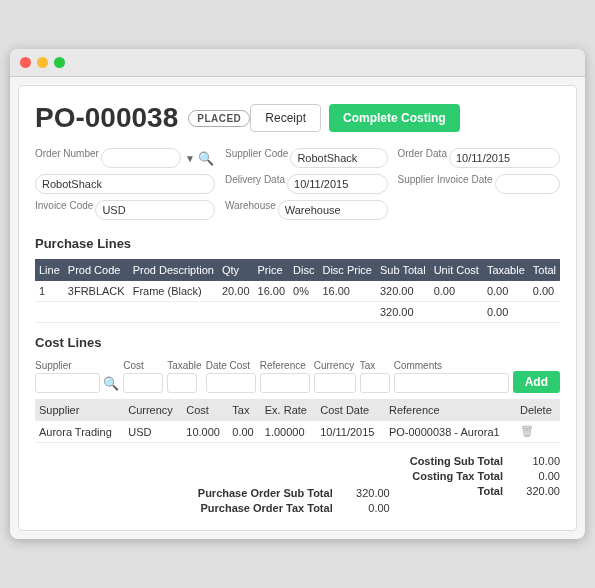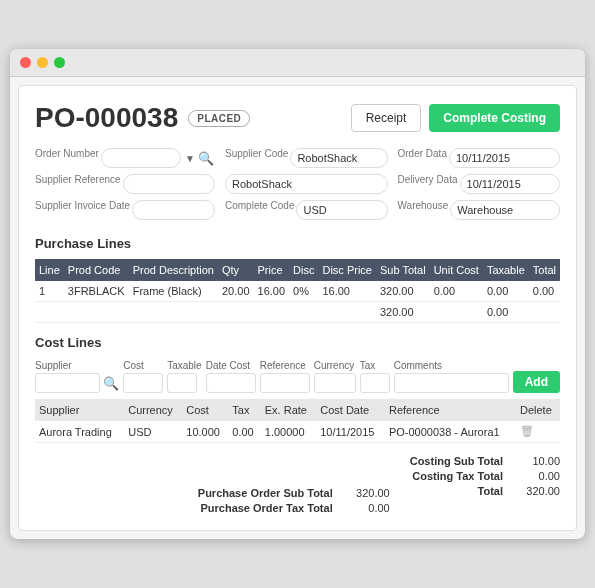--- a/index.html
+++ b/index.html
@@ -38,21 +38,21 @@
     .content {
       background: #fff;
       margin: 8px;
       border-radius: 4px;
       padding: 16px;
       border: 1px solid #ddd;
     }
     .header-row {
       display: flex;
       align-items: center;
-      justify-content: space-between;
+      justify-content: flex-start;
       margin-bottom: 14px;
     }
     .po-title {
       font-size: 28px;
       font-weight: 600;
       color: #333;
       display: flex;
       align-items: center;
       gap: 10px;
     }
@@ -286,37 +286,33 @@
       <div class="form-group">
         <span class="form-label">Supplier Code</span>
         <input class="form-input" value="RobotShack" style="">
       </div>
       <div class="form-group">
         <span class="form-label">Order Data</span>
         <input class="form-input" value="10/11/2015" style="">
       </div>
 
       <div class="form-group">
-        <span class="form-label">Supplier Reference</span>
-        <input class="form-input" value="" style="">
-      </div>
-      <div class="form-group">
         <input class="form-input" value="RobotShack" style="">
       </div>
       <div class="form-group">
         <span class="form-label">Delivery Data</span>
         <input class="form-input" value="10/11/2015" style="">
       </div>
 
       <div class="form-group">
         <span class="form-label">Supplier Invoice Date</span>
         <input class="form-input" value="" style="">
       </div>
       <div class="form-group">
-        <span class="form-label">Complete Code</span>
+        <span class="form-label">Invoice Code</span>
         <input class="form-input" value="USD" style="">
       </div>
       <div class="form-group">
         <span class="form-label">Warehouse</span>
         <input class="form-input" value="Warehouse" style="">
       </div>
     </div>
 
     <div>
       <div class="section-title">Purchase Lines</div>

